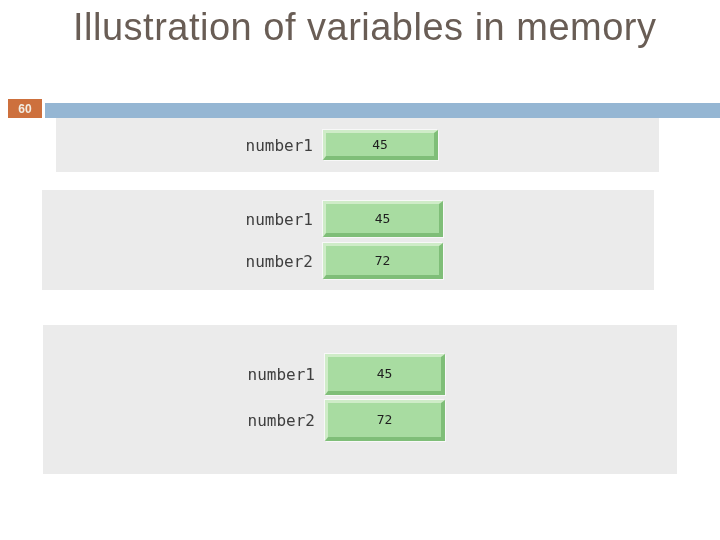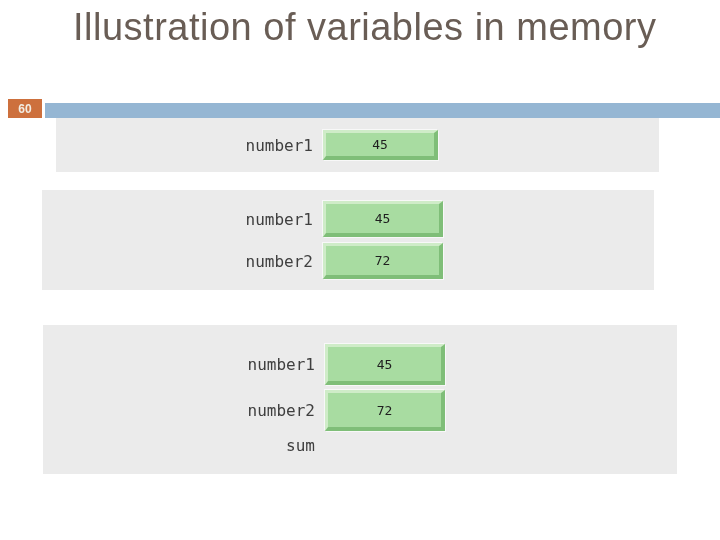--- a/index.html
+++ b/index.html
@@ -94,15 +94,14 @@
         <span>45</span>
       </div>
     </div>
     <div class="variable-row">
       <span class="var-label">number2</span>
       <div class="var-box">
         <span>72</span>
       </div>
     </div>
     <div class="variable-row">
-      <span class="var-label">sum</span>
     </div>
   </div>
 
 </body></html>

